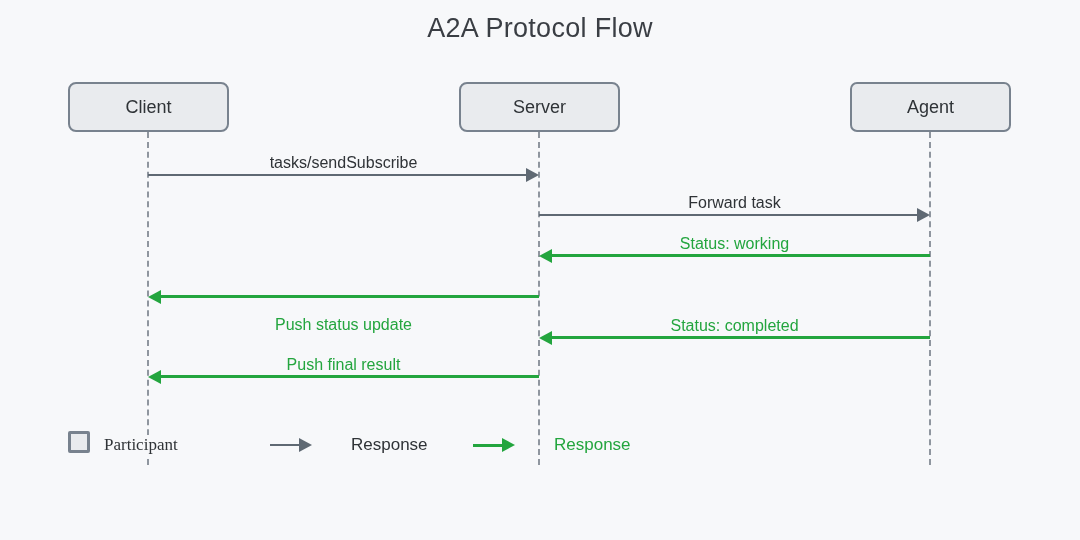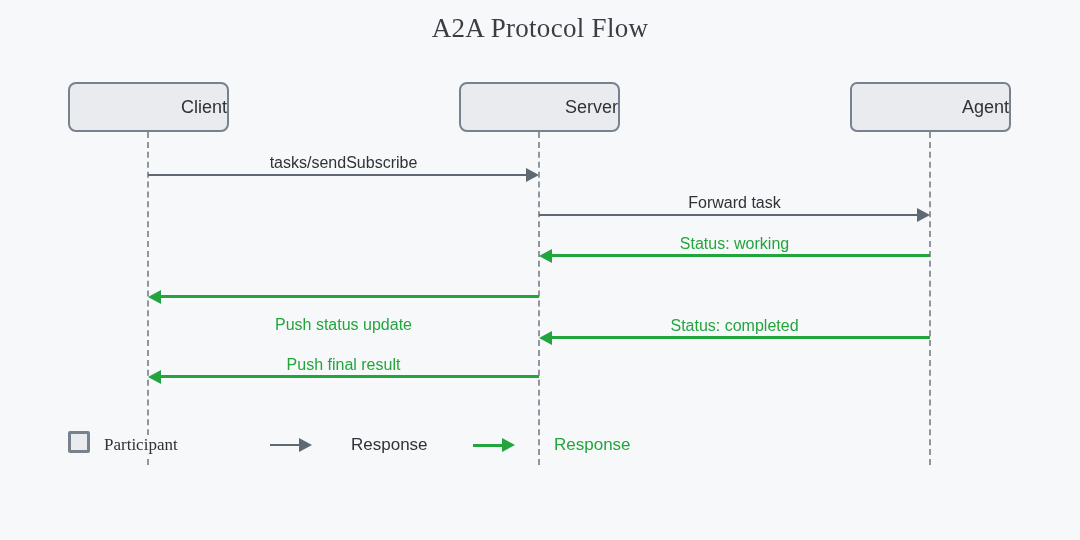--- a/index.html
+++ b/index.html
@@ -26,21 +26,20 @@
   }
   .title {
     position: absolute;
     top: 13px;
     left: 0;
     width: 1080px;
     text-align: center;
     font-size: 27px;
     color: #3a3e44;
     letter-spacing: 0.3px;
-    font-family: Liberation Serif, serif;
   }
   
   .lifeline {
     position: absolute;
     top: 132px;
     height: 333px;
     width: 0;
     border-left: 2px dashed var(--lifeline);
   }
   .ll-client { left: 147px; }
@@ -51,21 +50,21 @@
   .pbox {
     position: absolute;
     top: 82px;
     width: 161px;
     height: 50px;
     background: var(--participant-fill);
     border: 2px solid var(--participant-border);
     border-radius: 8px;
     display: flex;
     align-items: center;
-    justify-content: flex-end;
+    justify-content: center;
     font-size: 18px;
     color: var(--text);
   }
   .box-client { left: 68px; }
   .box-server { left: 459px; }
   .box-agent  { left: 850px; border-radius: 7px; }
 
   
   .mlabel {
     position: absolute;

